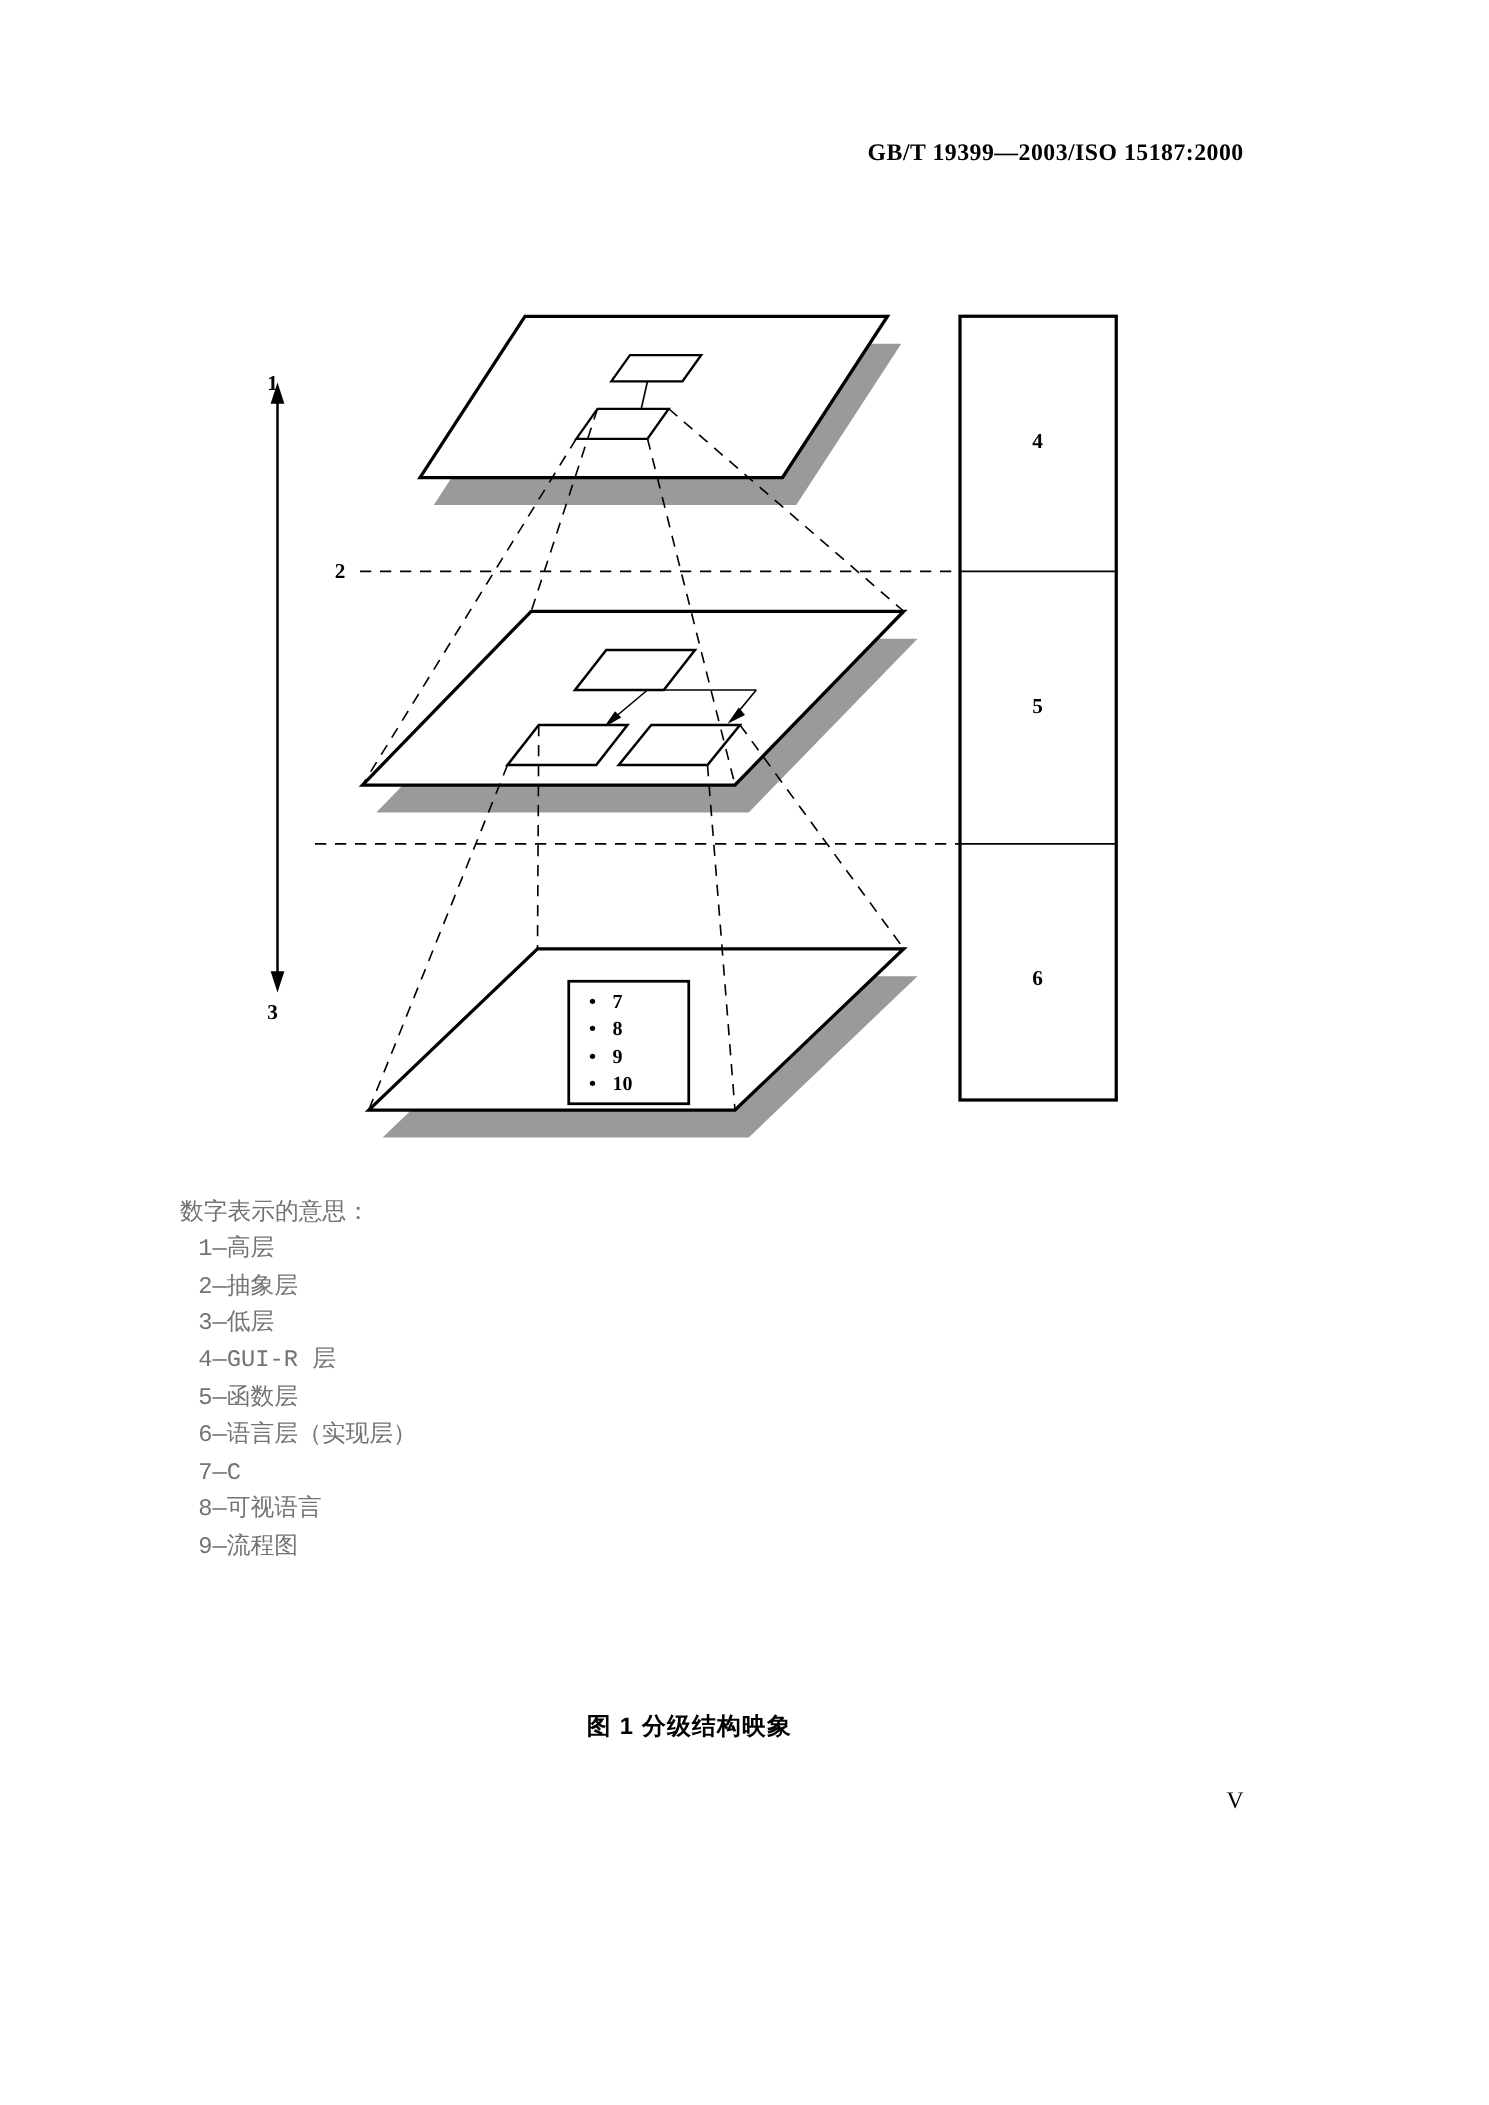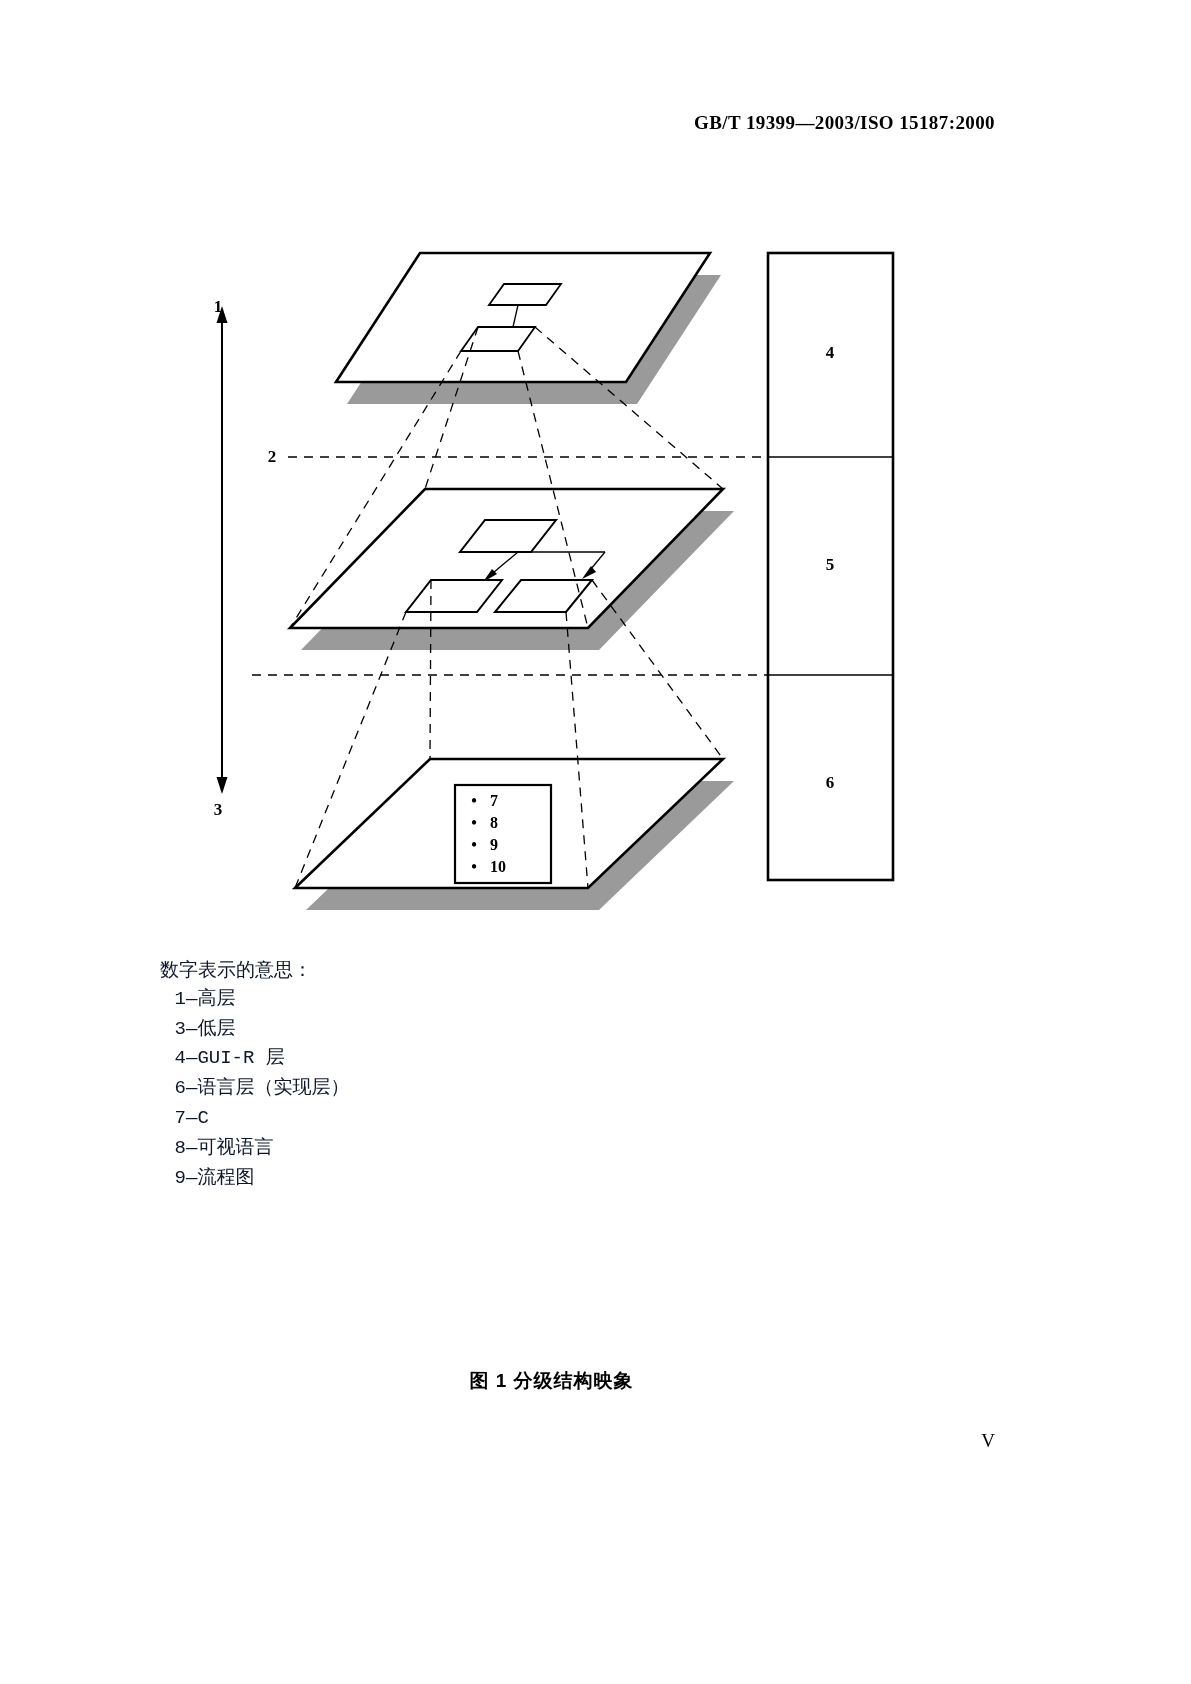--- a/index.html
+++ b/index.html
@@ -53,27 +53,27 @@
   .bullet-text {
     font-family: "Liberation Serif", "DejaVu Serif", serif;
     font-size: 16px;
     font-weight: bold;
     fill: #000000;
   }
 
   
   #legend {
     position: absolute;
-    left: 160px;
+    left: 144px;
     top: 955px;
     width: 520px;
     font-family: "Liberation Serif", "DejaVu Serif", serif;
     font-size: 19px;
     line-height: 29.8px;
-    color: #0f172a;
+    color: #737373;
   }
   #legend .legend-title {
     white-space: nowrap;
   }
   #legend .legend-row {
     white-space: nowrap;
     font-family: Liberation Mono, monospace;
   }
   #legend .legend-row .lg-num {
     display: inline-block;
@@ -223,26 +223,32 @@
   </svg>
 </div>
 
 <div id="legend">
   <div class="legend-title">数字表示的意思：</div>
 
   <div class="legend-row">
     <span class="lg-num">1</span><span>—</span><span>高层</span>
   </div>
   <div class="legend-row">
+    <span class="lg-num">2</span><span>—</span><span>抽象层</span>
+  </div>
+  <div class="legend-row">
     <span class="lg-num">3</span><span>—</span><span>低层</span>
   </div>
   <div class="legend-row">
     <span class="lg-num">4</span><span>—</span><span>GUI-R 层</span>
   </div>
   <div class="legend-row">
+    <span class="lg-num">5</span><span>—</span><span>函数层</span>
+  </div>
+  <div class="legend-row">
     <span class="lg-num">6</span><span>—</span><span>语言层（实现层）</span>
   </div>
   <div class="legend-row">
     <span class="lg-num">7</span><span>—</span><span>C</span>
   </div>
   <div class="legend-row">
     <span class="lg-num">8</span><span>—</span><span>可视语言</span>
   </div>
   <div class="legend-row">
     <span class="lg-num">9</span><span>—</span><span>流程图</span>

